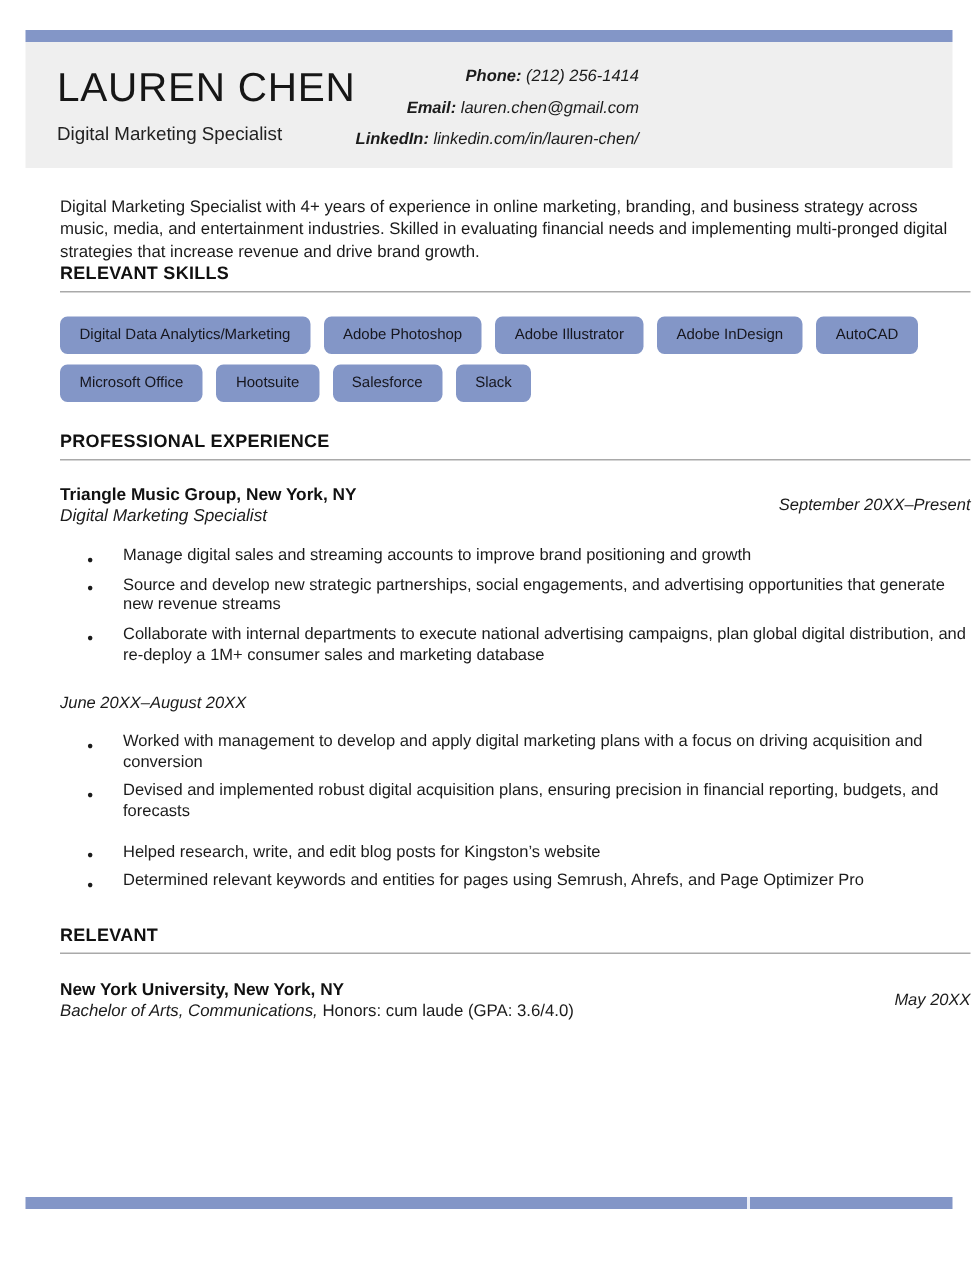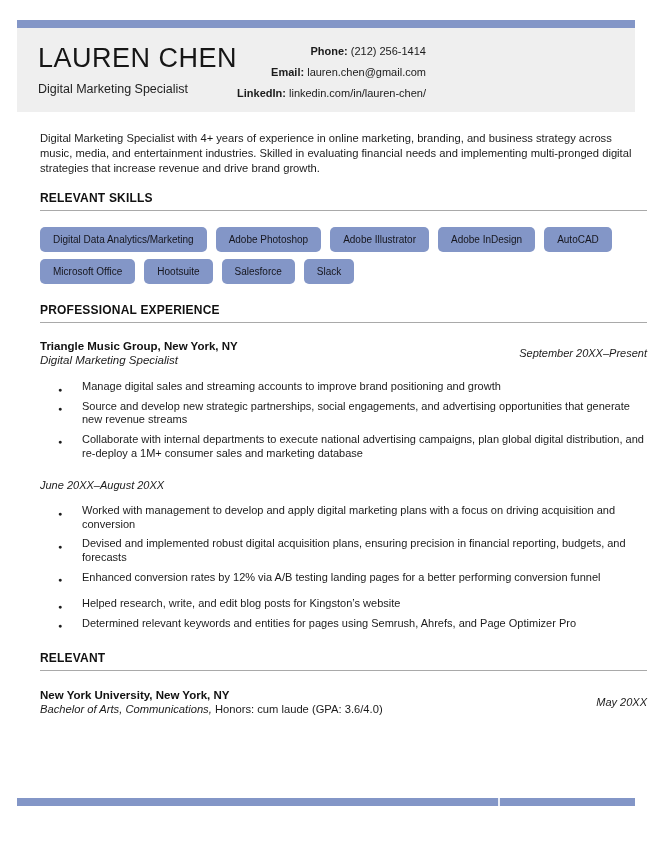--- a/index.html
+++ b/index.html
@@ -27,29 +27,29 @@
     position:absolute; top:28px; left:17px; width:618px; height:84px;
     background:var(--header-bg,#efefef);
     display:flex; justify-content:flex-start;
     padding:12px 10px 12px 21px;
   }
   .name {
     font-size:27px; font-weight:500; letter-spacing:.5px;
     color:#161616; line-height:32px; margin-top:2px;
   }
   .job-title { font-size:12.5px; color:#222; margin-top:8px; }
-  .contact { text-align:right; font-size:11px; line-height:21px; margin-top:1px; }
+  .contact { text-align:right; font-size:11px; line-height:21px; margin-top:1px;font-style:italic; }
   .contact b { font-weight:700; }
   .content { position:absolute; top:112px; left:40px; width:607px; }
   .summary { margin-top:19px; font-size:11.2px; line-height:14.8px; color:#1b1b1b; }
   .section-heading {
     font-size:12px; font-weight:700; letter-spacing:.2px; color:#111;
     padding-bottom:5px; border-bottom:1px solid var(--rule,#a9a9a9);
   }
-  .h-skills { margin-top:16px; }
+  .h-skills { }
   .h-exp { margin-top:19px; }
   .h-edu { margin-top:21px; }
   .pills { margin-top:16px; display:flex; flex-wrap:wrap; gap:7px 9px; width:612px; }
   .pill {
     background:var(--accent,#8396c7); color:#16161e;
     font-size:10px; line-height:11px;
     padding:7px 13px 7px 13px; border-radius:5px; white-space:nowrap;
   }
   .job-head { display:flex; justify-content:space-between; align-items:center; }
   .jh1 { margin-top:16px; }
@@ -124,21 +124,20 @@
       </ul>
     </div>
 
     <div class="job">
       <div class="job-head jh2">
         <div class="dates">June 20XX–August 20XX</div>
       </div>
       <ul class="bullets">
         <li>Worked with management to develop and apply digital marketing plans with a focus on driving acquisition and conversion</li>
         <li>Devised and implemented robust digital acquisition plans, ensuring precision in financial reporting, budgets, and forecasts</li>
-        <li>Enhanced conversion rates by 12% via A/B testing landing pages for a better performing conversion funnel</li>
       </ul>
     </div>
 
     <div class="job">
       <ul class="bullets">
         <li>Helped research, write, and edit blog posts for Kingston’s website</li>
         <li>Determined relevant keywords and entities for pages using Semrush, Ahrefs, and Page Optimizer Pro</li>
       </ul>
     </div>
 

